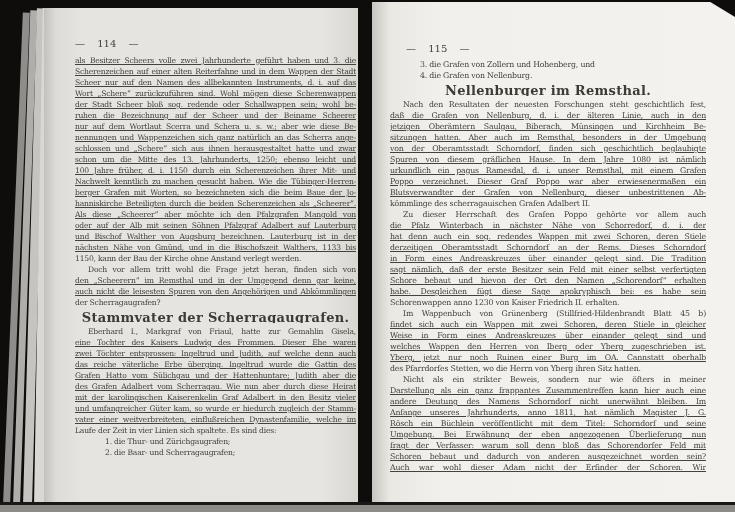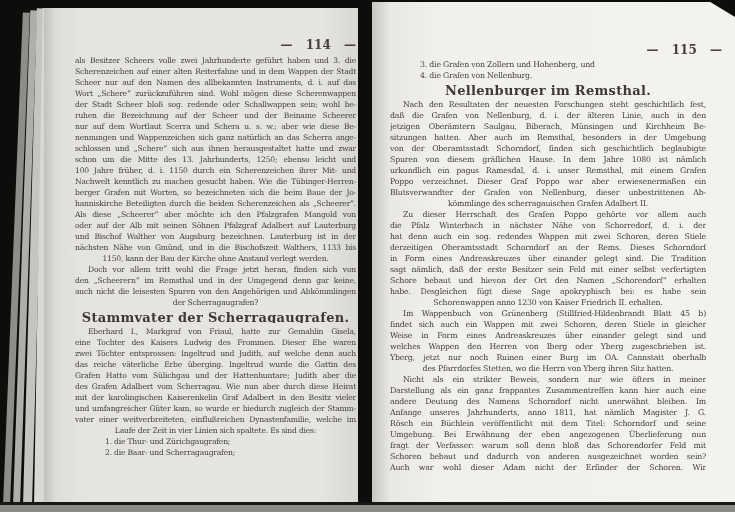--- a/index.html
+++ b/index.html
@@ -21,32 +21,32 @@
     background:linear-gradient(90deg,#c3c1bc 0px,#dddcd8 12px,#e5e4e0 40px,#e6e5e1 88%,#d8d7d2 100%);
   }
   .page-right{
     left:372px;top:2px;width:363px;height:503px;
     background:linear-gradient(90deg,#c7c5c0 0px,#eae8e3 18px,#f1f0ec 70px,#f3f2ee 100%);
   }
   .corner-notch{
     position:absolute;right:0;top:0;width:28px;height:17px;
     background:#0e0d0b;clip-path:polygon(0 0,100% 0,100% 100%);
   }
-  .pagehead{position:absolute;text-align:right;font-size:12px;word-spacing:9px;color:#45423c;font-weight:bold;}
+  .pagehead{position:absolute;text-align:left;font-size:10px;word-spacing:9px;color:#45423c;}
   .pagehead-left{left:31px;top:30px;width:281px;}
   .pagehead-right{left:34px;top:41px;width:316px;}
 
   .textcol{position:absolute;}
   .textcol-left{left:31px;top:47px;width:281px;font-size:7.6px;line-height:11px;letter-spacing:-0.2px;}
   .textcol-right{left:18px;top:57px;width:316px;font-size:7.8px;line-height:11px;letter-spacing:-0.2px;}
 
   .ln{height:11px;overflow:hidden;}
-  .ln.justify{text-align:justify;text-align-last:justify;}
+  .ln.justify{text-align:justify;text-align-last:justify;text-decoration:underline;}
   .ln.justify-indent{text-align:justify;text-align-last:justify;text-indent:13px;}
-  .ln.left{text-align:center;}
+  .ln.left{text-align:left;}
   .ln.list{padding-left:30px;text-align:left;}
   .ln.heading{
     height:auto;text-align:center;font-weight:bold;font-size:13px;
     letter-spacing:0.3px;margin:4px 0 3px;color:#3d3a34;
   }
   .shadow-line{position:absolute;left:0;right:0;bottom:7px;height:3px;background:#191816;}
   .bottom-band{position:absolute;left:0;right:0;bottom:0;height:7px;background:#8d8b88;}
 </style>
 </head>
 <body>

